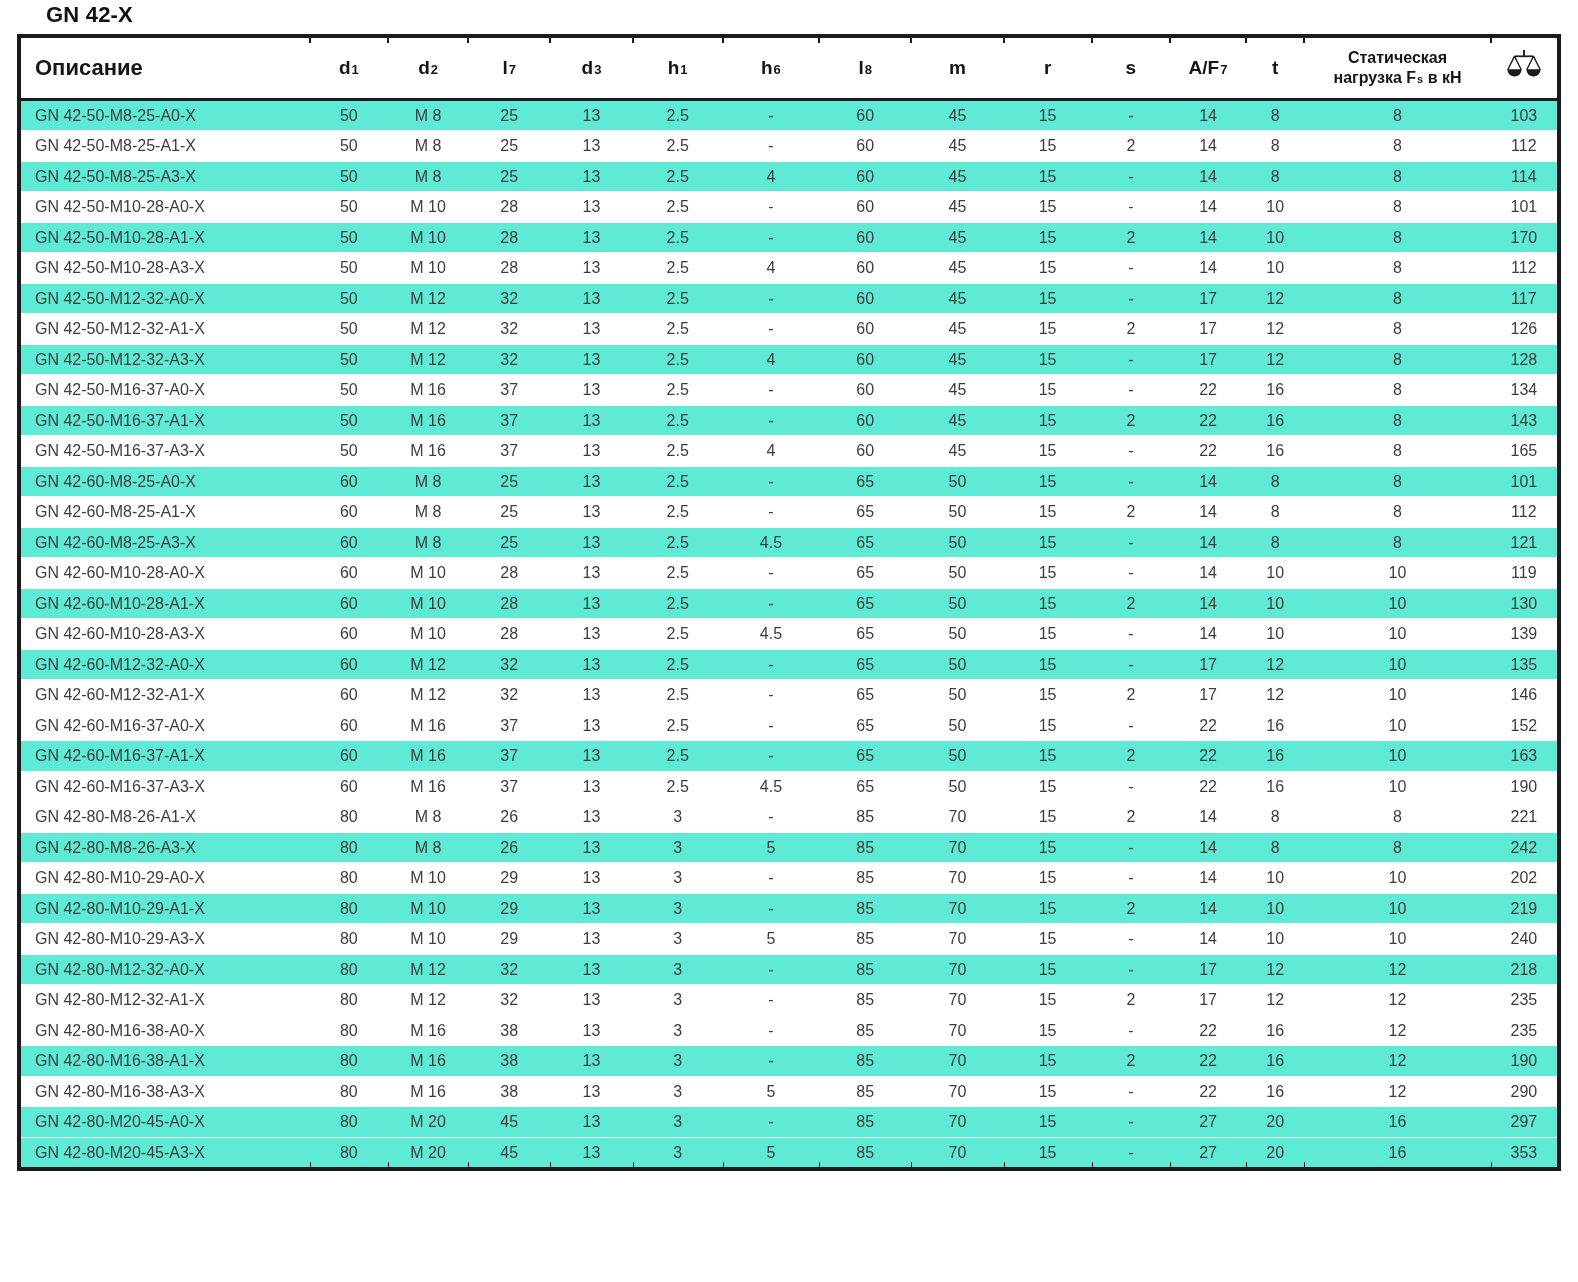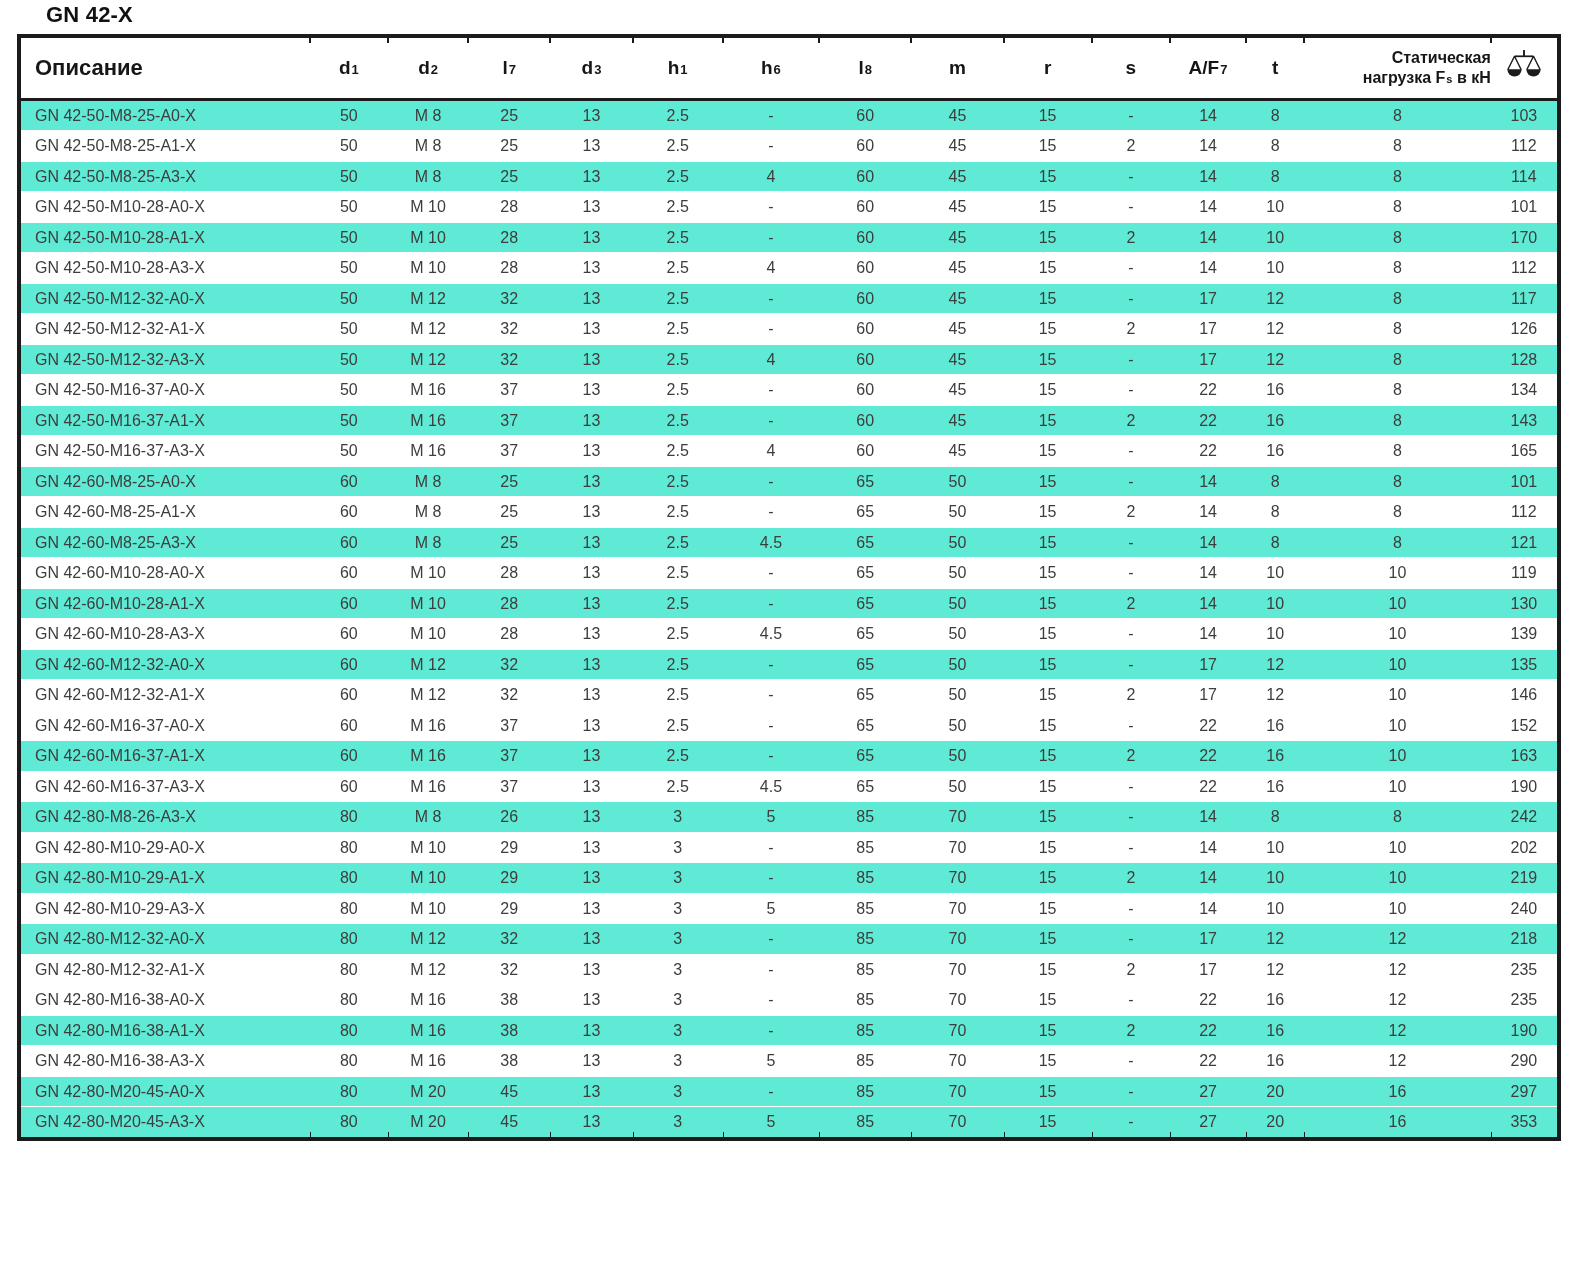--- a/index.html
+++ b/index.html
@@ -53,21 +53,20 @@
   }
   .sub {
     font-size: 13px;
     font-weight: bold;
     vertical-align: baseline;
     margin-left: 1px;
   }
   thead th.load-col {
     font-size: 16px;
     line-height: 1.25;
-    text-align: right;
   }
   thead th.load-col .sub { font-size: 11px; }
   tbody td {
     height: 29.5px;
     line-height: 29.5px;
     padding: 0;
     font-size: 16px;
     color: #3d3d3d;
     text-align: center;
     white-space: nowrap;
@@ -543,20 +542,37 @@
         <td>4.5</td>
         <td>65</td>
         <td>50</td>
         <td>15</td>
         <td>-</td>
         <td>22</td>
         <td>16</td>
         <td>10</td>
         <td>190</td>
       </tr>
+      <tr class="even">
+        <td class="desc">GN 42-80-M8-26-A1-X</td>
+        <td>80</td>
+        <td>M 8</td>
+        <td>26</td>
+        <td>13</td>
+        <td>3</td>
+        <td>-</td>
+        <td>85</td>
+        <td>70</td>
+        <td>15</td>
+        <td>2</td>
+        <td>14</td>
+        <td>8</td>
+        <td>8</td>
+        <td>221</td>
+      </tr>
       <tr class="odd">
         <td class="desc">GN 42-80-M8-26-A3-X</td>
         <td>80</td>
         <td>M 8</td>
         <td>26</td>
         <td>13</td>
         <td>3</td>
         <td>5</td>
         <td>85</td>
         <td>70</td>

